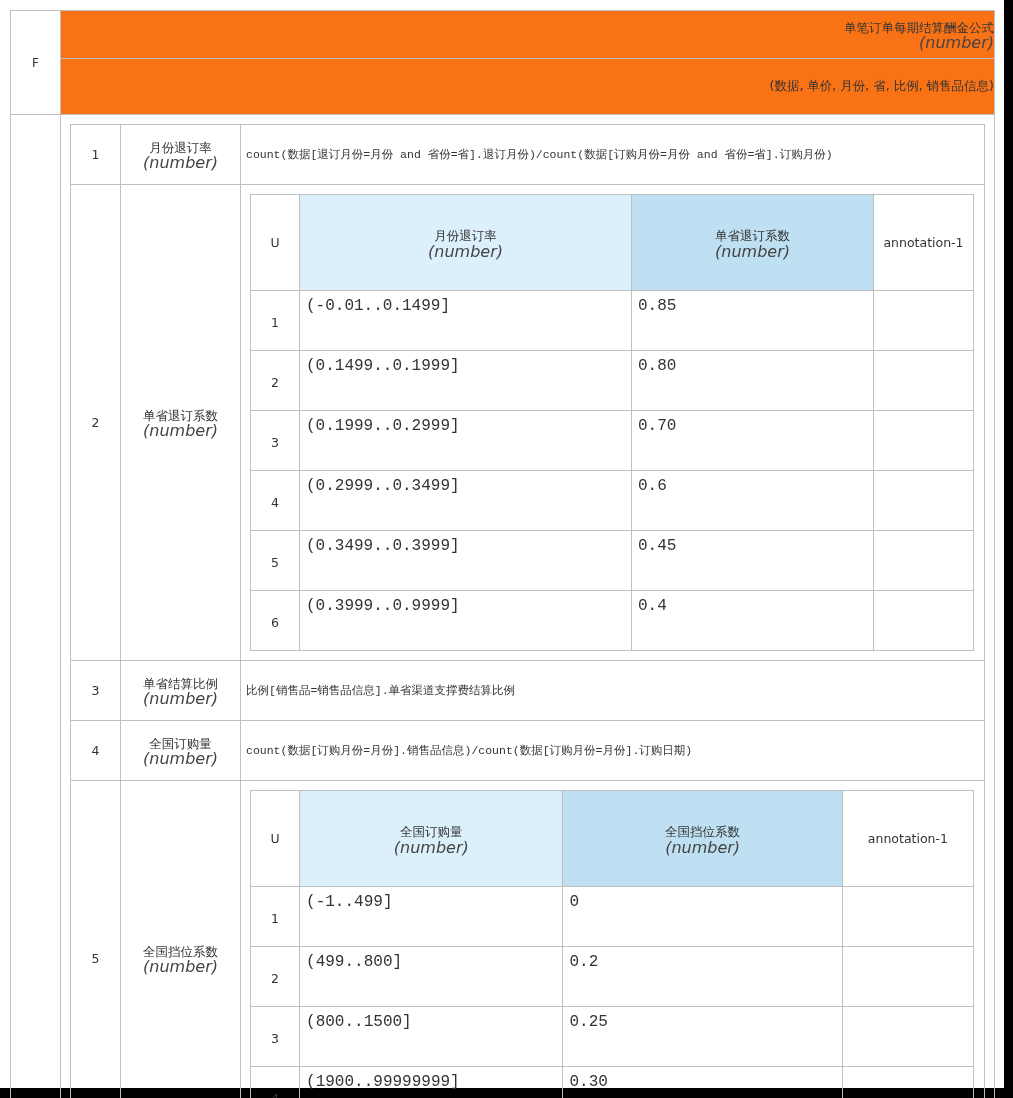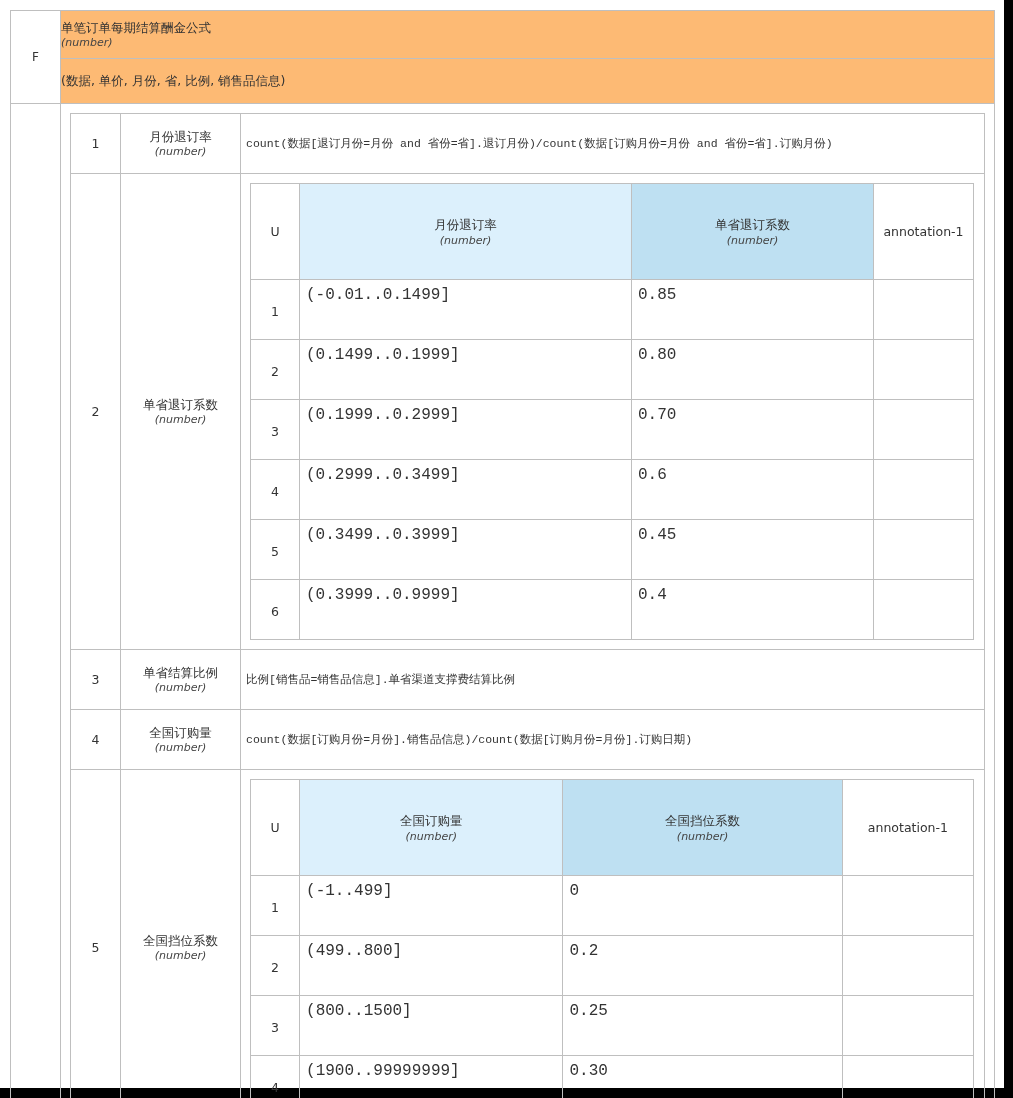--- a/index.html
+++ b/index.html
@@ -2,22 +2,22 @@
 <html><head>
 <meta charset="utf-8">
 <style>
   html, body { margin:0; padding:0; }
   body { width:1013px; height:1098px; background:#000; position:relative; overflow:hidden;
          font-family:"DejaVu Sans","Liberation Sans",sans-serif; color:#333; }
   .page { position:absolute; left:0; top:0; width:1004px; height:1088px; background:#fff; }
   table { border-collapse:collapse; table-layout:fixed; }
   td, th { border:1px solid #bfbfbf; padding:0; }
   .outer { position:absolute; left:10px; top:10px; width:984px; }
-  .hdr { background:#fdba74; text-align:left; font-size:12.5px; color:#333; }
-  .typ { font-style:italic; font-size:11px; color:#444; display:block; line-height:13px; }
+  .hdr { background:#f97316; text-align:right; font-size:12.5px; color:#333; }
+  .typ { font-style:italic; font-size:16px; color:#444; display:block; line-height:13px; }
   .fcell { text-align:center; vertical-align:middle; font-size:12px; }
   .inner-wrap { padding:9px 9px 9px 9px; vertical-align:top; }
   .inner { width:914px; }
   .num { text-align:center; vertical-align:middle; font-size:12.5px; }
   .nm { text-align:center; vertical-align:middle; font-size:12.5px; line-height:16px; }
   .expr { vertical-align:top; padding:22px 5px; font-family:"Liberation Mono","DejaVu Sans Mono",monospace; font-size:11.5px; color:#333; white-space:nowrap; }
   .nest-wrap { padding:9px 9px 9px 9px; vertical-align:top; }
   .dt { width:724px; }
   .dt th { font-weight:normal; font-size:12.5px; height:95px; }
   .dt .u { width:49px; text-align:center; background:#fff; }
@@ -38,21 +38,21 @@
         <col style="width:934px">
       </colgroup>
   <tbody>
         <tr style="height:48px">
     <td class="fcell" rowspan="2">F</td>
     <td class="hdr">
       <span style="display:block;line-height:16px;">单笔订单每期结算酬金公式</span>
       <span class="typ">(number)</span>
     </td>
   </tr>
-  <tr style="height:45px">
+  <tr style="height:56px">
     <td class="hdr">(数据, 单价, 月份, 省, 比例, 销售品信息)</td>
   </tr>
   <tr>
     <td></td>
     <td class="inner-wrap">
       <table class="inner">
         <colgroup>
                 <col style="width:50px">
                 <col style="width:120px">
                 <col style="width:744px">

